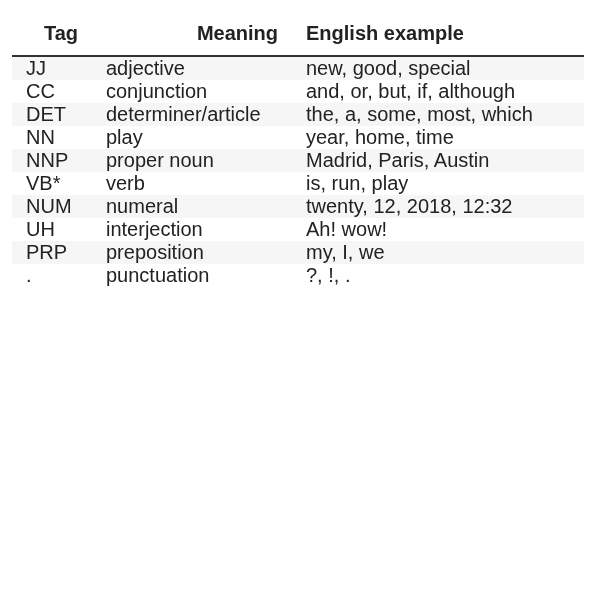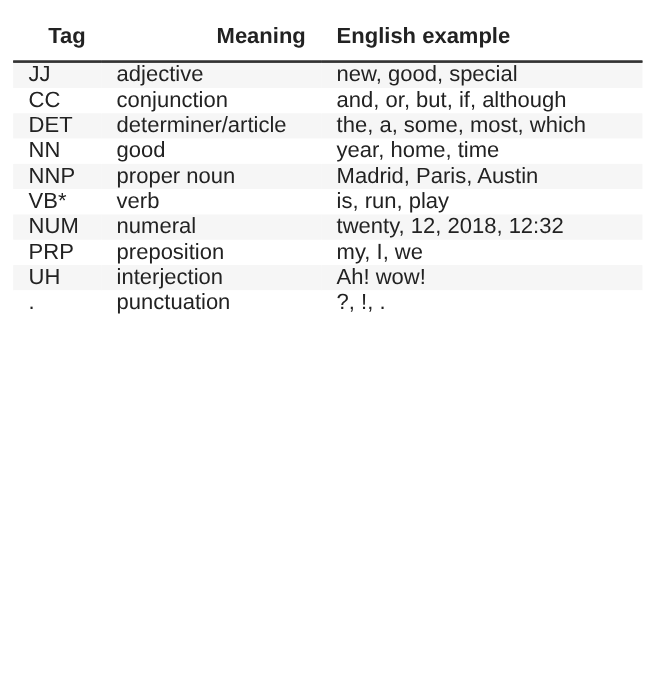--- a/index.html
+++ b/index.html
@@ -70,47 +70,47 @@
       <td>conjunction</td>
       <td>and, or, but, if, although</td>
     </tr>
     <tr>
       <td>DET</td>
       <td>determiner/article</td>
       <td>the, a, some, most, which</td>
     </tr>
     <tr>
       <td>NN</td>
-      <td>good</td>
+      <td>play</td>
       <td>year, home, time</td>
     </tr>
     <tr>
       <td>NNP</td>
       <td>proper noun</td>
       <td>Madrid, Paris, Austin</td>
     </tr>
     <tr>
       <td>VB*</td>
       <td>verb</td>
       <td>is, run, play</td>
     </tr>
     <tr>
       <td>NUM</td>
       <td>numeral</td>
       <td>twenty, 12, 2018, 12:32</td>
     </tr>
     <tr>
+      <td>UH</td>
+      <td>interjection</td>
+      <td>Ah! wow!</td>
+    </tr>
+    <tr>
       <td>PRP</td>
       <td>preposition</td>
       <td>my, I, we</td>
-    </tr>
-    <tr>
-      <td>UH</td>
-      <td>interjection</td>
-      <td>Ah! wow!</td>
     </tr>
     <tr>
       <td>.</td>
       <td>punctuation</td>
       <td>?, !, .</td>
     </tr>
   </tbody>
 </table>
 
 </body></html>

